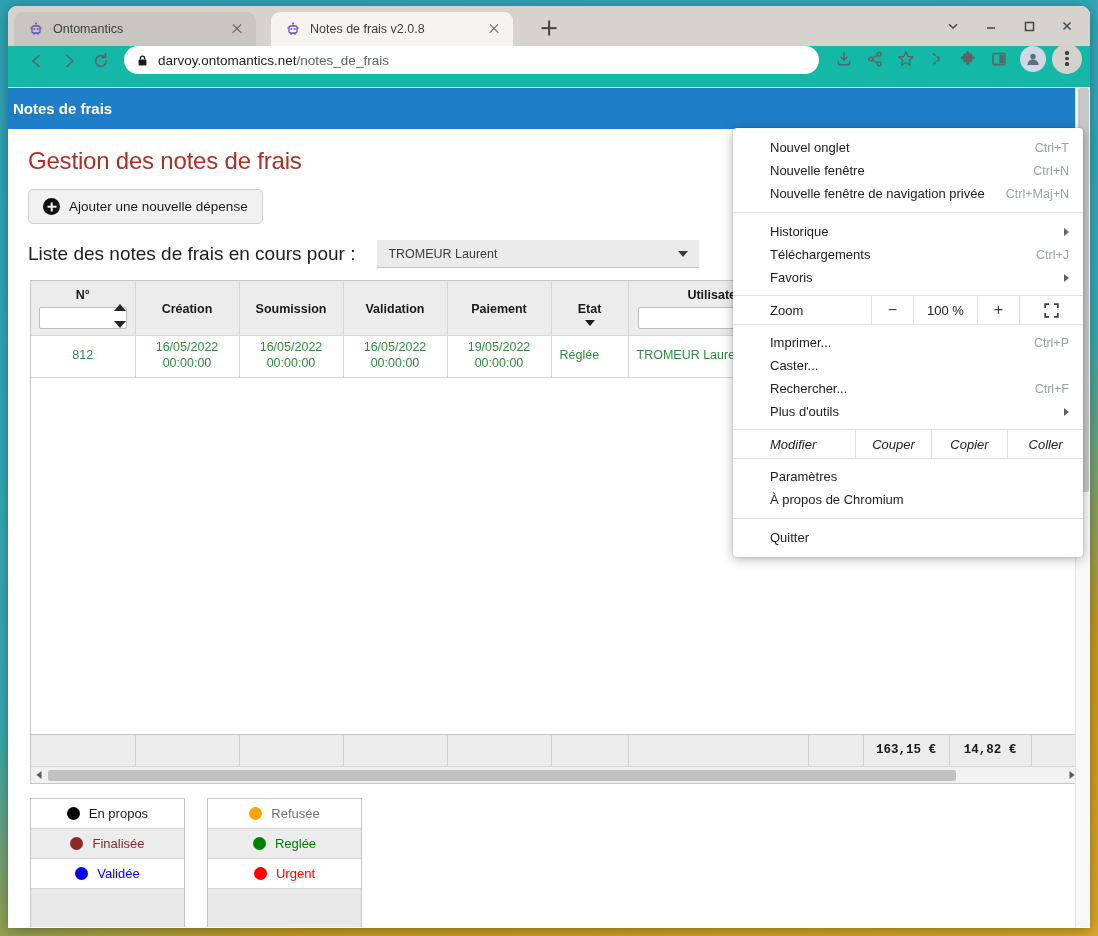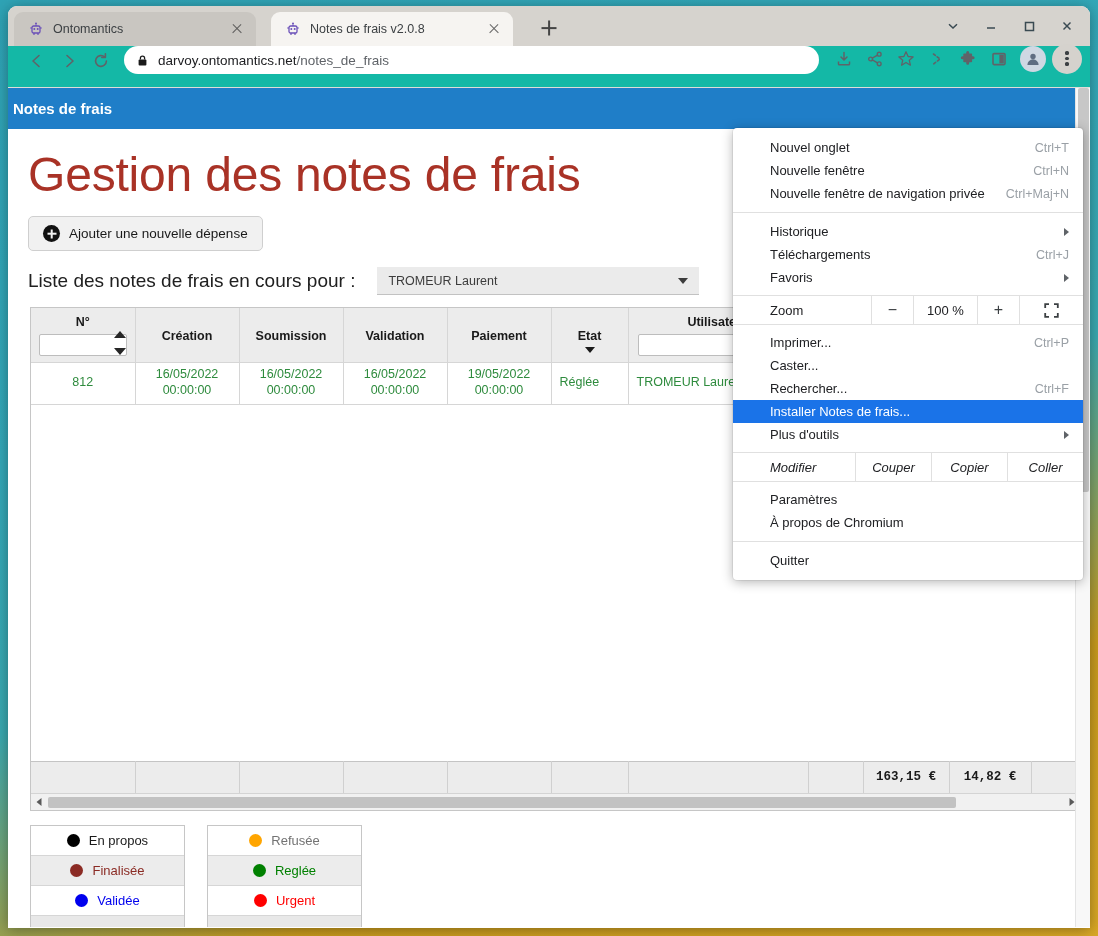--- a/index.html
+++ b/index.html
@@ -158,21 +158,21 @@
     height: 41px;
     display: flex;
     align-items: center;
     padding-left: 5px;
     color: #ffffff;
     font-size: 15px;
     font-weight: bold;
   }
   #page-title {
     color: #a93226;
-    font-size: 48px;
+    font-size: 24px;
     font-weight: normal;
     padding: 18px 0 4px 20px;
     letter-spacing: -.2px;
   }
   #add-expense-button {
     margin: 10px 0 0 20px;
     display: inline-flex;
     align-items: center;
     gap: 9px;
     background: #f1f1f1;
@@ -797,23 +797,20 @@
         <span class="mi-label">Imprimer...</span>
         <span class="mi-accel">Ctrl+P</span>
       </div>
       <div class="mi">
         <span class="mi-label">Caster...</span>
       </div>
       <div class="mi">
         <span class="mi-label">Rechercher...</span>
         <span class="mi-accel">Ctrl+F</span>
       </div>
-      <div class="mi highlight">
-        <span class="mi-label">Installer Notes de frais...</span>
-      </div>
       <div class="mi">
         <span class="mi-label">Plus d'outils</span>
         <span class="submenu-arrow"></span>
       </div>
 
       <div id="edit-row">
         <span class="edit-label">Modifier</span>
         <span class="ec">Couper</span>
         <span class="ec">Copier</span>
         <span class="ec">Coller</span>

